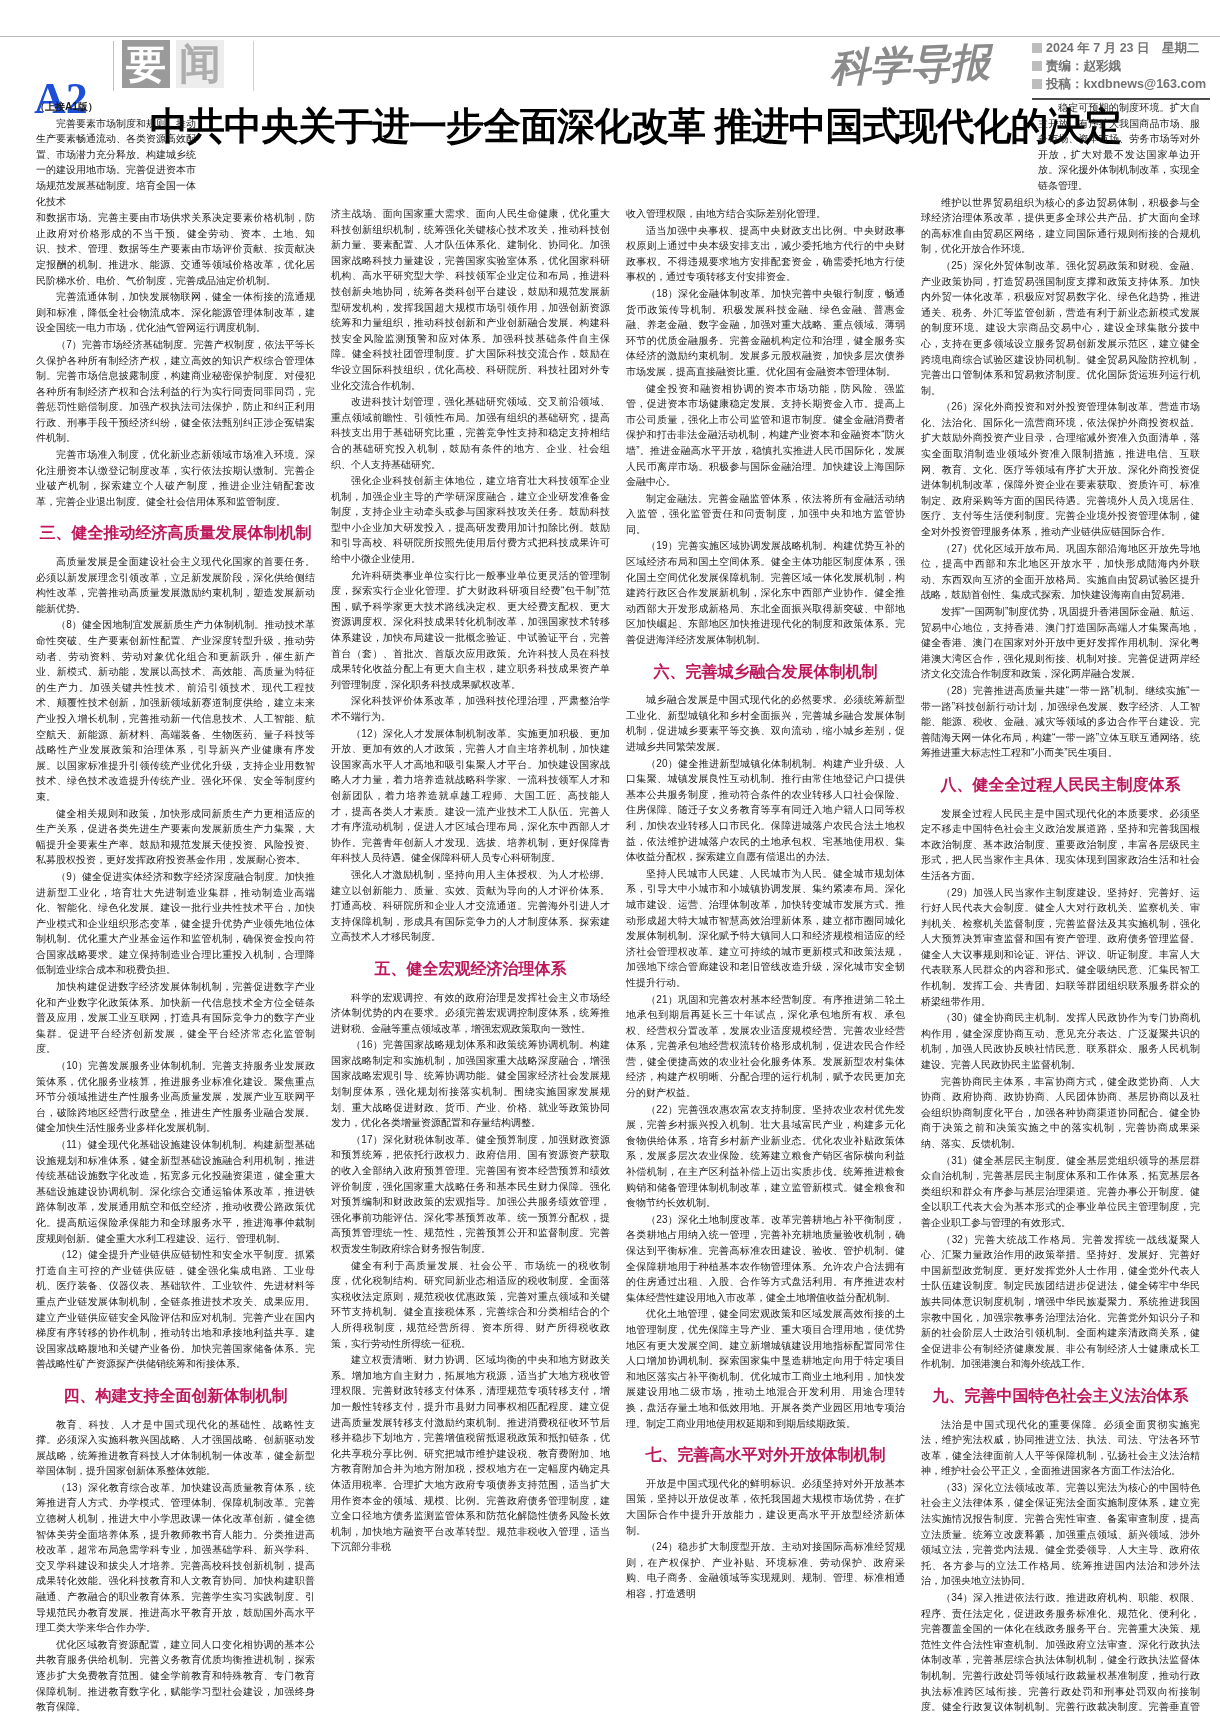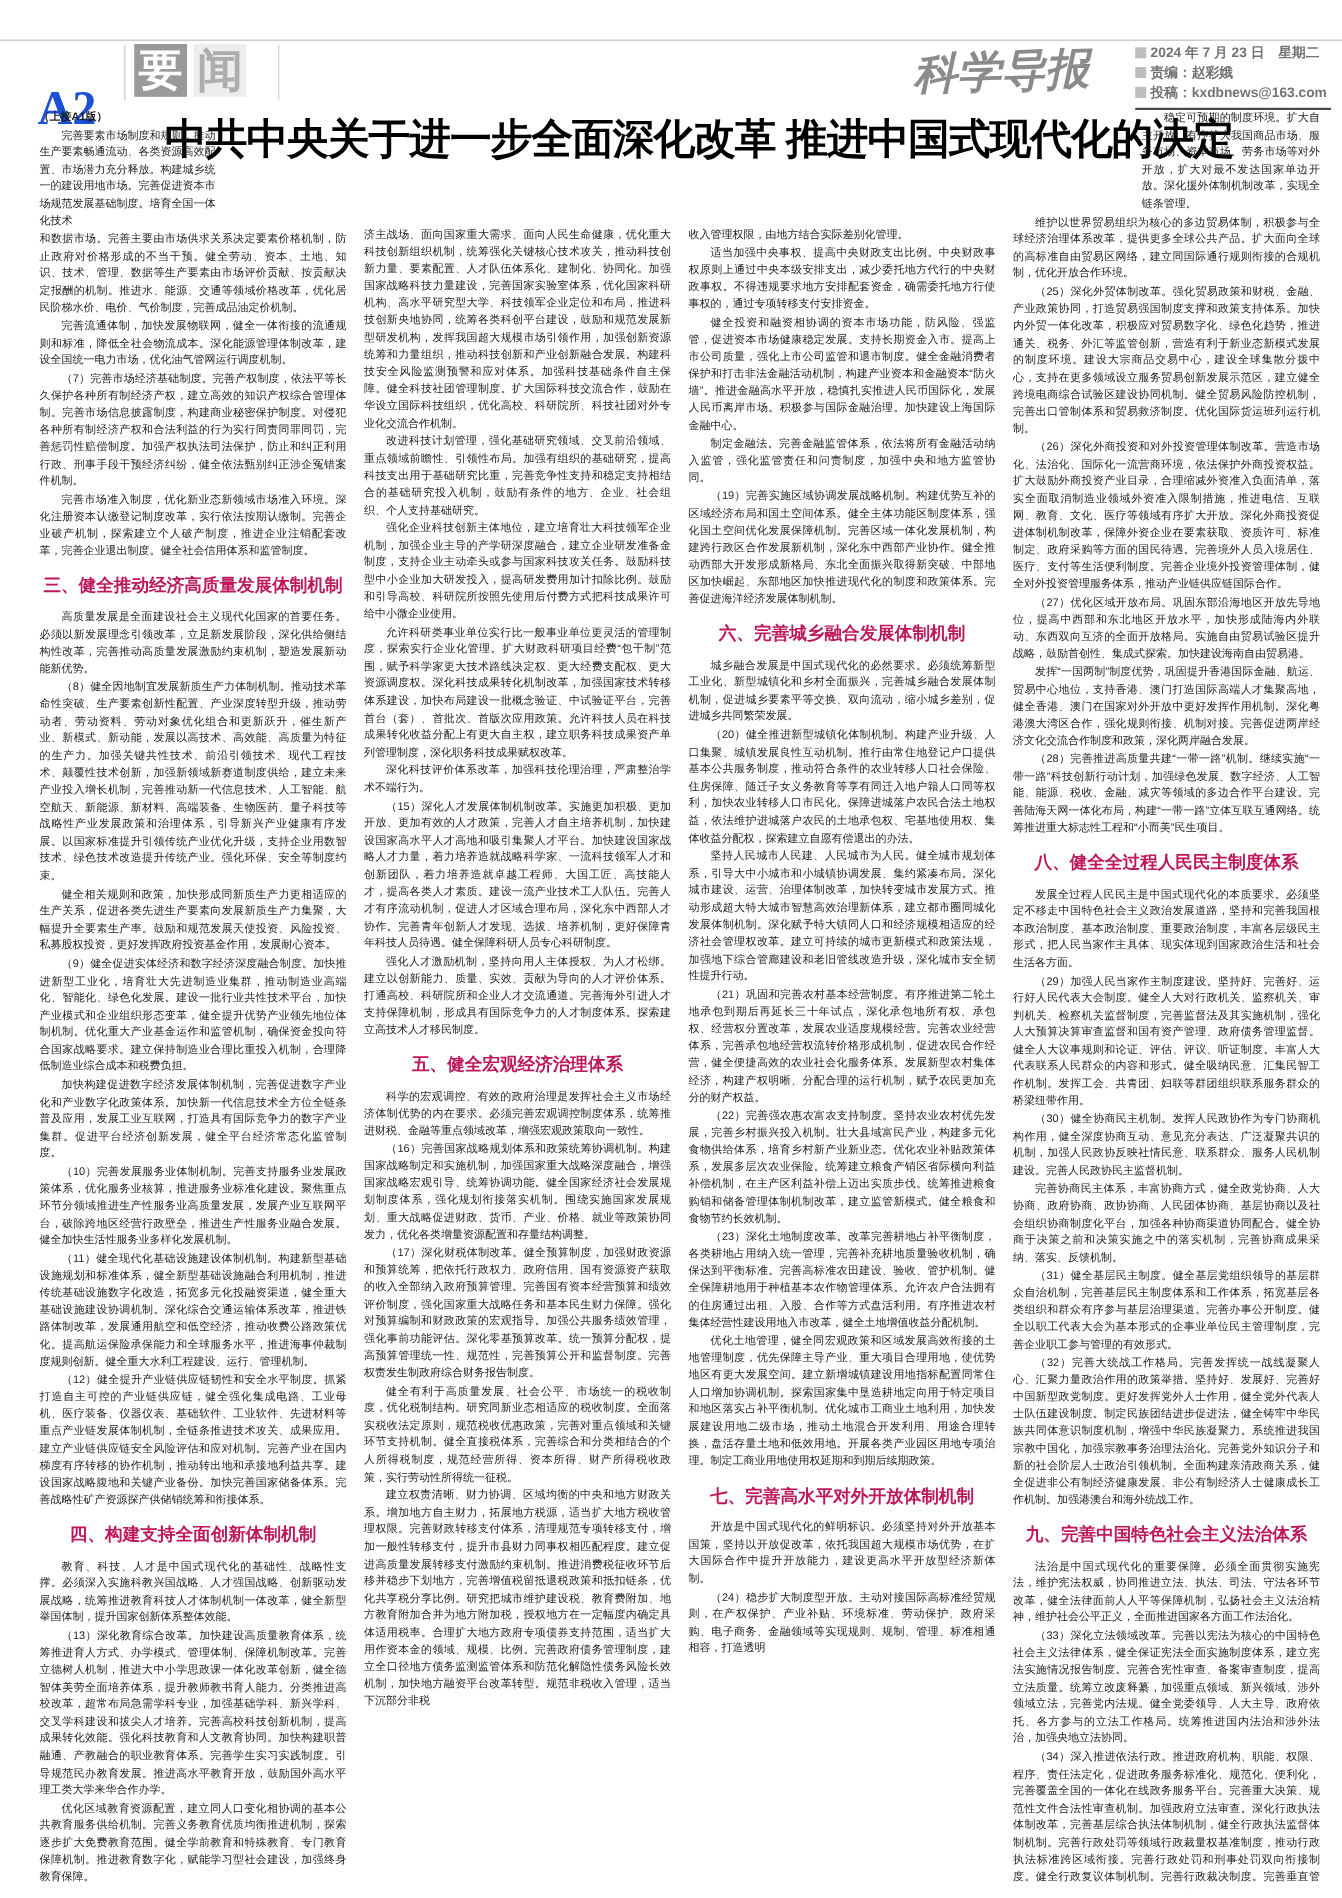--- a/index.html
+++ b/index.html
@@ -80,32 +80,33 @@
         <p class="para">教育、科技、人才是中国式现代化的基础性、战略性支撑。必须深入实施科教兴国战略、人才强国战略、创新驱动发展战略，统筹推进教育科技人才体制机制一体改革，健全新型举国体制，提升国家创新体系整体效能。</p>
         <p class="para">（13）深化教育综合改革。加快建设高质量教育体系，统筹推进育人方式、办学模式、管理体制、保障机制改革。完善立德树人机制，推进大中小学思政课一体化改革创新，健全德智体美劳全面培养体系，提升教师教书育人能力。分类推进高校改革，超常布局急需学科专业，加强基础学科、新兴学科、交叉学科建设和拔尖人才培养。完善高校科技创新机制，提高成果转化效能。强化科技教育和人文教育协同。加快构建职普融通、产教融合的职业教育体系。完善学生实习实践制度。引导规范民办教育发展。推进高水平教育开放，鼓励国外高水平理工类大学来华合作办学。</p>
         <p class="para">优化区域教育资源配置，建立同人口变化相协调的基本公共教育服务供给机制。完善义务教育优质均衡推进机制，探索逐步扩大免费教育范围。健全学前教育和特殊教育、专门教育保障机制。推进教育数字化，赋能学习型社会建设，加强终身教育保障。</p>
       </div>
     <div class="col col2">
         <p class="para cont">济主战场、面向国家重大需求、面向人民生命健康，优化重大科技创新组织机制，统筹强化关键核心技术攻关，推动科技创新力量、要素配置、人才队伍体系化、建制化、协同化。加强国家战略科技力量建设，完善国家实验室体系，优化国家科研机构、高水平研究型大学、科技领军企业定位和布局，推进科技创新央地协同，统筹各类科创平台建设，鼓励和规范发展新型研发机构，发挥我国超大规模市场引领作用，加强创新资源统筹和力量组织，推动科技创新和产业创新融合发展。构建科技安全风险监测预警和应对体系。加强科技基础条件自主保障。健全科技社团管理制度。扩大国际科技交流合作，鼓励在华设立国际科技组织，优化高校、科研院所、科技社团对外专业化交流合作机制。</p>
         <p class="para">改进科技计划管理，强化基础研究领域、交叉前沿领域、重点领域前瞻性、引领性布局。加强有组织的基础研究，提高科技支出用于基础研究比重，完善竞争性支持和稳定支持相结合的基础研究投入机制，鼓励有条件的地方、企业、社会组织、个人支持基础研究。</p>
         <p class="para">强化企业科技创新主体地位，建立培育壮大科技领军企业机制，加强企业主导的产学研深度融合，建立企业研发准备金制度，支持企业主动牵头或参与国家科技攻关任务。鼓励科技型中小企业加大研发投入，提高研发费用加计扣除比例。鼓励和引导高校、科研院所按照先使用后付费方式把科技成果许可给中小微企业使用。</p>
         <p class="para">允许科研类事业单位实行比一般事业单位更灵活的管理制度，探索实行企业化管理。扩大财政科研项目经费“包干制”范围，赋予科学家更大技术路线决定权、更大经费支配权、更大资源调度权。深化科技成果转化机制改革，加强国家技术转移体系建设，加快布局建设一批概念验证、中试验证平台，完善首台（套）、首批次、首版次应用政策。允许科技人员在科技成果转化收益分配上有更大自主权，建立职务科技成果资产单列管理制度，深化职务科技成果赋权改革。</p>
         <p class="para">深化科技评价体系改革，加强科技伦理治理，严肃整治学术不端行为。</p>
-        <p class="para">（15）深化人才发展体制机制改革。实施更加积极、更加开放、更加有效的人才政策，完善人才自主培养机制，加快建设国家高水平人才高地和吸引集聚人才平台。加快建设国家战略人才力量，着力培养造就战略科学家、一流科技领军人才和创新团队，着力培养造就卓越工程师、大国工匠、高技能人才，提高各类人才素质。建设一流产业技术工人队伍。完善人才有序流动机制，促进人才区域合理布局，深化东中西部人才协作。完善青年创新人才发现、选拔、培养机制，更好保障青年科技人员待遇。健全保障科研人员专心科研制度。</p>
+        <p class="para">（12）深化人才发展体制机制改革。实施更加积极、更加开放、更加有效的人才政策，完善人才自主培养机制，加快建设国家高水平人才高地和吸引集聚人才平台。加快建设国家战略人才力量，着力培养造就战略科学家、一流科技领军人才和创新团队，着力培养造就卓越工程师、大国工匠、高技能人才，提高各类人才素质。建设一流产业技术工人队伍。完善人才有序流动机制，促进人才区域合理布局，深化东中西部人才协作。完善青年创新人才发现、选拔、培养机制，更好保障青年科技人员待遇。健全保障科研人员专心科研制度。</p>
         <p class="para">强化人才激励机制，坚持向用人主体授权、为人才松绑。建立以创新能力、质量、实效、贡献为导向的人才评价体系。打通高校、科研院所和企业人才交流通道。完善海外引进人才支持保障机制，形成具有国际竞争力的人才制度体系。探索建立高技术人才移民制度。</p>
         <div class="sec-heading">五、健全宏观经济治理体系</div>
         <p class="para">科学的宏观调控、有效的政府治理是发挥社会主义市场经济体制优势的内在要求。必须完善宏观调控制度体系，统筹推进财税、金融等重点领域改革，增强宏观政策取向一致性。</p>
         <p class="para">（16）完善国家战略规划体系和政策统筹协调机制。构建国家战略制定和实施机制，加强国家重大战略深度融合，增强国家战略宏观引导、统筹协调功能。健全国家经济社会发展规划制度体系，强化规划衔接落实机制。围绕实施国家发展规划、重大战略促进财政、货币、产业、价格、就业等政策协同发力，优化各类增量资源配置和存量结构调整。</p>
         <p class="para">（17）深化财税体制改革。健全预算制度，加强财政资源和预算统筹，把依托行政权力、政府信用、国有资源资产获取的收入全部纳入政府预算管理。完善国有资本经营预算和绩效评价制度，强化国家重大战略任务和基本民生财力保障。强化对预算编制和财政政策的宏观指导。加强公共服务绩效管理，强化事前功能评估。深化零基预算改革。统一预算分配权，提高预算管理统一性、规范性，完善预算公开和监督制度。完善权责发生制政府综合财务报告制度。</p>
         <p class="para">健全有利于高质量发展、社会公平、市场统一的税收制度，优化税制结构。研究同新业态相适应的税收制度。全面落实税收法定原则，规范税收优惠政策，完善对重点领域和关键环节支持机制。健全直接税体系，完善综合和分类相结合的个人所得税制度，规范经营所得、资本所得、财产所得税收政策，实行劳动性所得统一征税。</p>
         <p class="para">建立权责清晰、财力协调、区域均衡的中央和地方财政关系。增加地方自主财力，拓展地方税源，适当扩大地方税收管理权限。完善财政转移支付体系，清理规范专项转移支付，增加一般性转移支付，提升市县财力同事权相匹配程度。建立促进高质量发展转移支付激励约束机制。推进消费税征收环节后移并稳步下划地方，完善增值税留抵退税政策和抵扣链条，优化共享税分享比例。研究把城市维护建设税、教育费附加、地方教育附加合并为地方附加税，授权地方在一定幅度内确定具体适用税率。合理扩大地方政府专项债券支持范围，适当扩大用作资本金的领域、规模、比例。完善政府债务管理制度，建立全口径地方债务监测监管体系和防范化解隐性债务风险长效机制，加快地方融资平台改革转型。规范非税收入管理，适当下沉部分非税</p>
       </div>
     <div class="col col3">
         <p class="para cont">收入管理权限，由地方结合实际差别化管理。</p>
         <p class="para">适当加强中央事权、提高中央财政支出比例。中央财政事权原则上通过中央本级安排支出，减少委托地方代行的中央财政事权。不得违规要求地方安排配套资金，确需委托地方行使事权的，通过专项转移支付安排资金。</p>
+        <p class="para">（18）深化金融体制改革。加快完善中央银行制度，畅通货币政策传导机制。积极发展科技金融、绿色金融、普惠金融、养老金融、数字金融，加强对重大战略、重点领域、薄弱环节的优质金融服务。完善金融机构定位和治理，健全服务实体经济的激励约束机制。发展多元股权融资，加快多层次债券市场发展，提高直接融资比重。优化国有金融资本管理体制。</p>
         <p class="para">健全投资和融资相协调的资本市场功能，防风险、强监管，促进资本市场健康稳定发展。支持长期资金入市。提高上市公司质量，强化上市公司监管和退市制度。健全金融消费者保护和打击非法金融活动机制，构建产业资本和金融资本“防火墙”。推进金融高水平开放，稳慎扎实推进人民币国际化，发展人民币离岸市场。积极参与国际金融治理。加快建设上海国际金融中心。</p>
         <p class="para">制定金融法。完善金融监管体系，依法将所有金融活动纳入监管，强化监管责任和问责制度，加强中央和地方监管协同。</p>
         <p class="para">（19）完善实施区域协调发展战略机制。构建优势互补的区域经济布局和国土空间体系。健全主体功能区制度体系，强化国土空间优化发展保障机制。完善区域一体化发展机制，构建跨行政区合作发展新机制，深化东中西部产业协作。健全推动西部大开发形成新格局、东北全面振兴取得新突破、中部地区加快崛起、东部地区加快推进现代化的制度和政策体系。完善促进海洋经济发展体制机制。</p>
         <div class="sec-heading">六、完善城乡融合发展体制机制</div>
         <p class="para">城乡融合发展是中国式现代化的必然要求。必须统筹新型工业化、新型城镇化和乡村全面振兴，完善城乡融合发展体制机制，促进城乡要素平等交换、双向流动，缩小城乡差别，促进城乡共同繁荣发展。</p>
         <p class="para">（20）健全推进新型城镇化体制机制。构建产业升级、人口集聚、城镇发展良性互动机制。推行由常住地登记户口提供基本公共服务制度，推动符合条件的农业转移人口社会保险、住房保障、随迁子女义务教育等享有同迁入地户籍人口同等权利，加快农业转移人口市民化。保障进城落户农民合法土地权益，依法维护进城落户农民的土地承包权、宅基地使用权、集体收益分配权，探索建立自愿有偿退出的办法。</p>
         <p class="para">坚持人民城市人民建、人民城市为人民。健全城市规划体系，引导大中小城市和小城镇协调发展、集约紧凑布局。深化城市建设、运营、治理体制改革，加快转变城市发展方式。推动形成超大特大城市智慧高效治理新体系，建立都市圈同城化发展体制机制。深化赋予特大镇同人口和经济规模相适应的经济社会管理权改革。建立可持续的城市更新模式和政策法规，加强地下综合管廊建设和老旧管线改造升级，深化城市安全韧性提升行动。</p>
         <p class="para">（21）巩固和完善农村基本经营制度。有序推进第二轮土地承包到期后再延长三十年试点，深化承包地所有权、承包权、经营权分置改革，发展农业适度规模经营。完善农业经营体系，完善承包地经营权流转价格形成机制，促进农民合作经营，健全便捷高效的农业社会化服务体系。发展新型农村集体经济，构建产权明晰、分配合理的运行机制，赋予农民更加充分的财产权益。</p>
         <p class="para">（22）完善强农惠农富农支持制度。坚持农业农村优先发展，完善乡村振兴投入机制。壮大县域富民产业，构建多元化食物供给体系，培育乡村新产业新业态。优化农业补贴政策体系，发展多层次农业保险。统筹建立粮食产销区省际横向利益补偿机制，在主产区利益补偿上迈出实质步伐。统筹推进粮食购销和储备管理体制机制改革，建立监管新模式。健全粮食和食物节约长效机制。</p>
         <p class="para">（23）深化土地制度改革。改革完善耕地占补平衡制度，各类耕地占用纳入统一管理，完善补充耕地质量验收机制，确保达到平衡标准。完善高标准农田建设、验收、管护机制。健全保障耕地用于种植基本农作物管理体系。允许农户合法拥有的住房通过出租、入股、合作等方式盘活利用。有序推进农村集体经营性建设用地入市改革，健全土地增值收益分配机制。</p>

